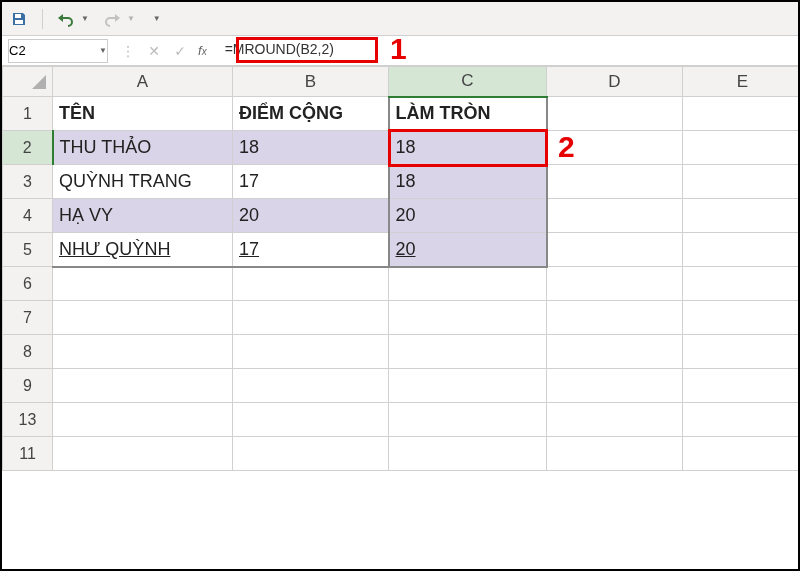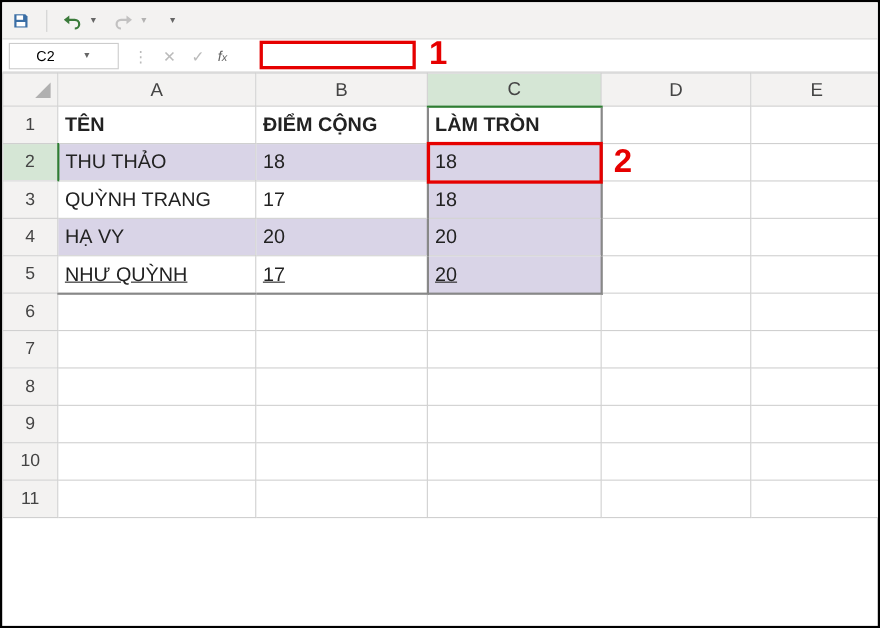--- a/index.html
+++ b/index.html
@@ -33,21 +33,21 @@
     background: #fff;
     position: relative;
   }
   .namebox {
     width: 100px;
     height: 24px;
     margin: 0 4px 0 6px;
     border: 1px solid #ccc;
     background: #fff;
     font-size: 13px;
-    padding: 2px 24px;
+    padding: 2px 0;
     display: flex;
     align-items: center;
     justify-content: space-between;
   }
   .namebox .dd { font-size: 8px; color: #666; }
   .fbar-btns { display: flex; align-items: center; gap: 10px; margin: 0 8px; color: #bbb; }
   .fbar-btns .ic { width: 16px; text-align: center; font-size: 14px; }
   .fx { font-style: italic; font-size: 13px; color: #666; margin-right: 6px; }
   .formula-input {
     flex: 1;
@@ -164,20 +164,23 @@
   <div class="namebox">
     <span>C2</span>
     <span class="dd">▼</span>
   </div>
   <div class="fbar-btns">
     <span class="ic">⋮</span>
     <span class="ic">✕</span>
     <span class="ic">✓</span>
     <span class="fx">f<span style="font-size:10px">x</span></span>
   </div>
+  <div class="formula-input">
+    <span>=MROUND(B2,2)</span>
+  </div>
   <div class="formula-highlight" style="left:234px; top:1px; width:142px; height:26px;"></div>
   <div class="annot" style="left:388px; top:-4px;">1</div>
 </div>
 
 <div class="grid-wrap">
 <table class="grid">
   <colgroup>
     <col style="width:50px">
         <col class="col-A">
         <col class="col-B">
@@ -262,21 +265,21 @@
         </tr>
     <tr>
           <td class="rowhdr">9</td>
           <td></td>
           <td></td>
           <td></td>
           <td></td>
           <td></td>
         </tr>
     <tr>
-          <td class="rowhdr">10</td>
+          <td class="rowhdr">13</td>
           <td></td>
           <td></td>
           <td></td>
           <td></td>
           <td></td>
         </tr>
     <tr>
           <td class="rowhdr">11</td>
           <td></td>
           <td></td>

